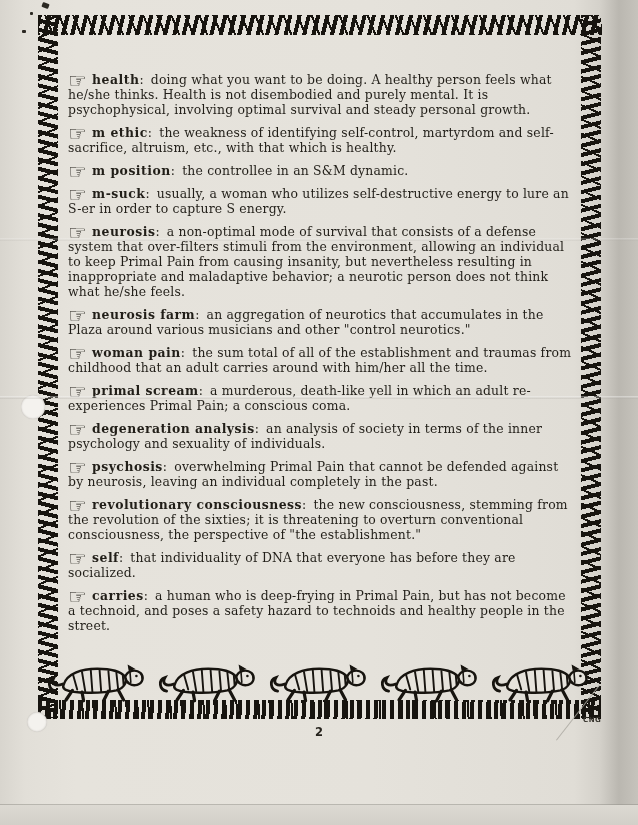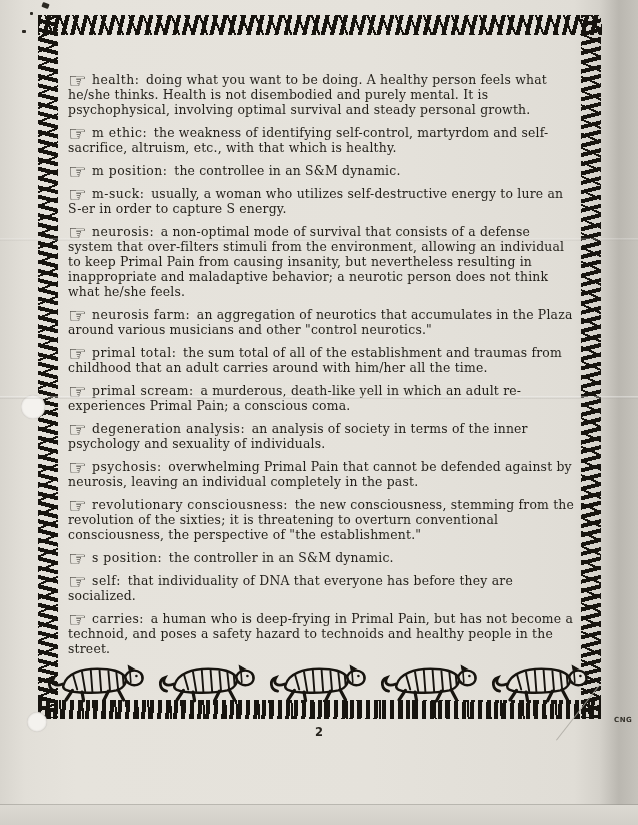--- a/index.html
+++ b/index.html
@@ -66,30 +66,30 @@
   
   .content {
     position:absolute; left:68px; top:72px; width:508px;
     color:#211e18; font-size:12.4px; line-height:15px; letter-spacing:.2px;
   }
   .entry { margin:0 0 8px 0; }
   .manicule {
     font-family:"DejaVu Sans", sans-serif; font-size:21px; line-height:10px;
     vertical-align:-4px; margin:0 5px 0 0; color:#17140f; font-weight:bold;
   }
-  .term { font-weight:normal; letter-spacing:.5px;margin-top:48px; }
+  .term { font-weight:bold; letter-spacing:.5px;margin-top:48px; }
   .sep { margin-right:7px; }
 
   .page-number {
     position:absolute; left:0; top:725px; width:638px; text-align:center;
     font-family:"DejaVu Sans", sans-serif; font-weight:bold; font-size:11.5px; color:#26231d;
   }
   .credit {
     position:absolute; left:583px; top:716px;
-    font-family:"DejaVu Sans", sans-serif; font-weight:bold; font-size:7px; color:#35322b; letter-spacing:.5px;margin-left:31px;
+    font-family:"DejaVu Sans", sans-serif; font-weight:bold; font-size:7px; color:#35322b; letter-spacing:.5px;
   }
 </style>
 </head>
 <body>
 
 <div id="scan">
 
   <div class="zb zb-top"></div>
   <div class="zb zb-left"></div>
   <div class="zb zb-right"></div>
@@ -102,31 +102,30 @@
 
   <p class="entry"><span class="manicule">☞</span><span class="term">m position</span><span class="sep">:</span><span class="def">the controllee in an S&amp;M dynamic.</span></p>
 
   <p class="entry"><span class="manicule">☞</span><span class="term">m-suck</span><span class="sep">:</span><span class="def">usually, a woman who utilizes self-destructive energy to lure an S-er in order to capture S energy.</span></p>
 
 
   <p class="entry"><span class="manicule">☞</span><span class="term">neurosis</span><span class="sep">:</span><span class="def">a non-optimal mode of survival that consists of a defense system that over-filters stimuli from the environment, allowing an individual to keep Primal Pain from causing insanity, but nevertheless resulting in inappropriate and maladaptive behavior; a neurotic person does not think what he/she feels.</span></p>
 
   <p class="entry"><span class="manicule">☞</span><span class="term">neurosis farm</span><span class="sep">:</span><span class="def">an aggregation of neurotics that accumulates in the Plaza around various musicians and other "control neurotics."</span></p>
 
-  <p class="entry"><span class="manicule">☞</span><span class="term">primal total</span><span class="sep">:</span><span class="def">the sum total of all of the establishment and traumas from childhood that an adult carries around with him/her all the time.</span></p>
+  <p class="entry"><span class="manicule">☞</span><span class="term">woman pain</span><span class="sep">:</span><span class="def">the sum total of all of the establishment and traumas from childhood that an adult carries around with him/her all the time.</span></p>
 
   <p class="entry"><span class="manicule">☞</span><span class="term">primal scream</span><span class="sep">:</span><span class="def">a murderous, death-like yell in which an adult re-experiences Primal Pain; a conscious coma.</span></p>
 
   <p class="entry"><span class="manicule">☞</span><span class="term">degeneration analysis</span><span class="sep">:</span><span class="def">an analysis of society in terms of the inner psychology and sexuality of individuals.</span></p>
 
   <p class="entry"><span class="manicule">☞</span><span class="term">psychosis</span><span class="sep">:</span><span class="def">overwhelming Primal Pain that cannot be defended against by neurosis, leaving an individual completely in the past.</span></p>
 
   <p class="entry"><span class="manicule">☞</span><span class="term">revolutionary consciousness</span><span class="sep">:</span><span class="def">the new consciousness, stemming from the revolution of the sixties; it is threatening to overturn conventional consciousness, the perspective of "the establishment."</span></p>
 
-  <p class="entry"><span class="manicule">☞</span><span class="term">s position</span><span class="sep">:</span><span class="def">the controller in an S&amp;M dynamic.</span></p>
 
   <p class="entry"><span class="manicule">☞</span><span class="term">self</span><span class="sep">:</span><span class="def">that individuality of DNA that everyone has before they are socialized.</span></p>
 
   <p class="entry"><span class="manicule">☞</span><span class="term">carries</span><span class="sep">:</span><span class="def">a human who is deep-frying in Primal Pain, but has not become a technoid, and poses a safety hazard to technoids and healthy people in the street.</span></p>
 </div>
 
   <div class="tiger-row">
   <svg viewBox="0 0 130 56" xmlns="http://www.w3.org/2000/svg">
     <g stroke="#17140f" fill="none" stroke-linecap="round">
 

